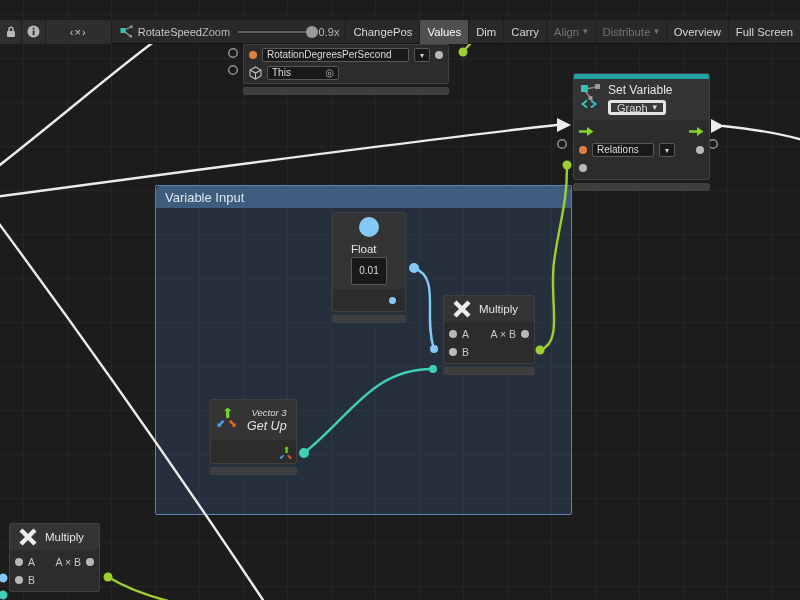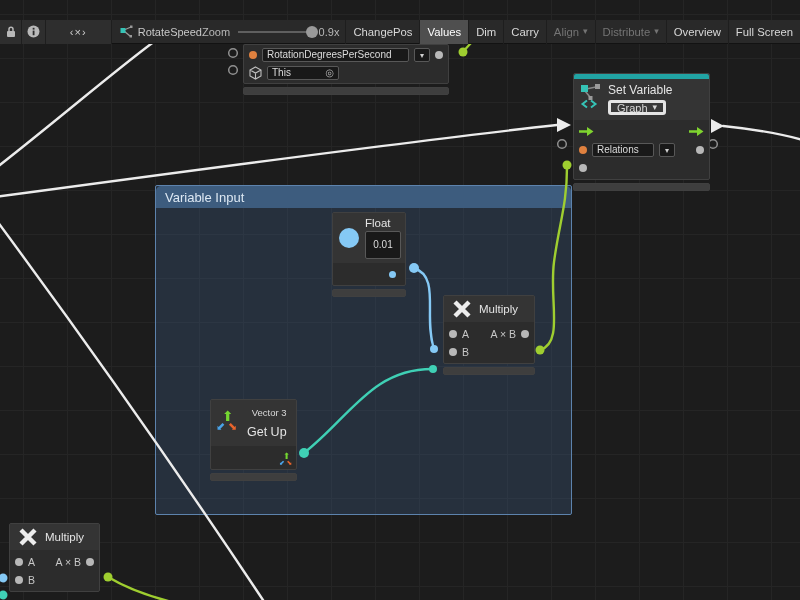--- a/index.html
+++ b/index.html
@@ -85,36 +85,36 @@
   .teal-bar { height:5px; background:#21a3a3; border-radius:2px 2px 0 0; }
   .sv-head { display:flex; gap:6px; padding:4px 6px 5px 6px; background:#343434; }
   .sv-head .col { display:flex; flex-direction:column; gap:3px; }
   .sv-dd { background:#3a3a3a; border:3px solid #e5e5e5; border-radius:3px;
     height:15px; padding:0 6px; color:#d8d8d8; font-size:11px;
     display:flex; align-items:center; gap:5px; width:max-content; }
   #n-setvar .nbody { padding:2px 0; }
   .ctl-row { height:19px; }
   
   #n-float { left:332px; top:212px; width:74px; }
-  .fl-head { padding:4px 6px; }
+  .fl-head { padding:4px 22px;flex-direction:column; }
   .fl-circle { width:20px; height:20px; border-radius:50%; background:#85c9f5; flex:none; }
   .fl-col { display:flex; flex-direction:column; gap:2px; align-items:flex-start; }
   .fl-val { width:36px; height:28px; justify-content:center; }
   .fl-body { position:relative; height:22px; }
   .fl-body .port { position:absolute; right:9px; top:8px; width:7px; height:7px; }
   
   .mul-head { padding:2px 7px; }
   #n-mul { left:443px; top:295px; width:92px; }
   #n-mul2 { left:9px; top:523px; width:91px; }
   .mul-body { padding:3px 0 2px 0; }
   .spacer { flex:1; }
   
   #n-getup { left:210px; top:399px; width:87px; }
   .gu-head { padding:7px 6px; }
-  .gu-col { display:flex; flex-direction:column; gap:7px; }
+  .gu-col { display:flex; flex-direction:column; gap:1px;font-style:italic; }
   .gu-type { font-size:9.5px; color:#d8d8d8; }
   .gu-title { font-size:12.5px; color:#e4e4e4; }
   .gu-body { height:23px; }
   .v3icon { position:relative; width:24px; height:25px; flex:none;
     font-family:"DejaVu Sans", sans-serif; }
   .v3icon .up { position:absolute; left:5px; top:-3px; color:#74d631; font-size:14px; }
   .v3icon .dl { position:absolute; left:-1px; top:9px; color:#4aa3e8; font-size:11px; }
   .v3icon .dr { position:absolute; left:11px; top:9px; color:#e8642c; font-size:11px; }
   .v3icon.small { width:14px; height:15px; transform:scale(0.62); transform-origin:center; }
   .xicon { flex:none; }

